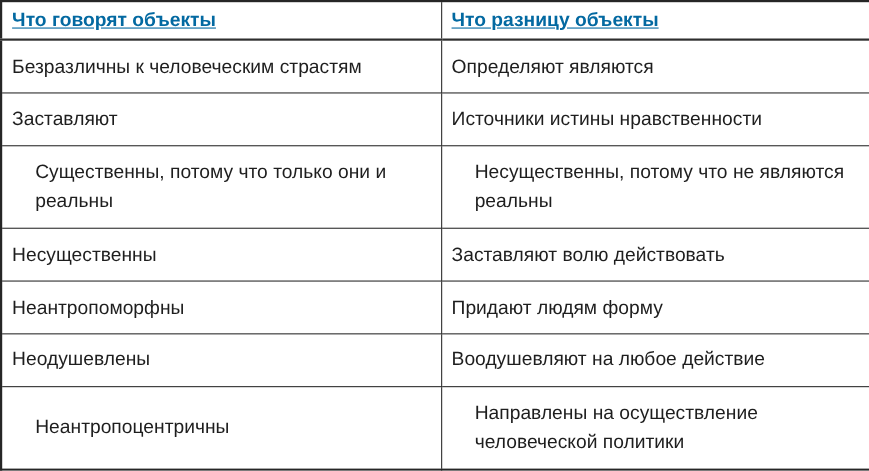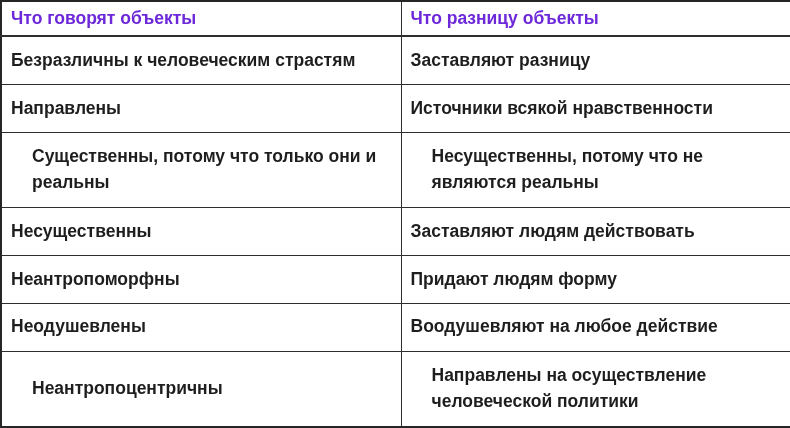--- a/index.html
+++ b/index.html
@@ -32,27 +32,27 @@
     border: 1.5px solid #2e2e2e;
     padding: 4px 10px 4px 9px;
     font-size: 17.5px;
     line-height: 1.45;
     vertical-align: middle;
     text-align: left;
     box-sizing: border-box;
     color: #1e1e1e;
     background: #ffffff;
     overflow: hidden;
-    font-weight: bold;
   }
   table.objects-table th {
     font-weight: bold;
-    color: #6d28d9;
+    color: #0369a1;
     height: 35px;
     border-bottom-width: 2px;
+    text-decoration: underline;
   }
   table.objects-table tr.row-single td { height: 38px; }
   table.objects-table tr.row-double td { height: 56px; padding-left: 30px; }
   
   table.objects-table { border: 2px solid #262626; }
 </style>
 </head>
 <body>
 
 <div class="page">
@@ -63,33 +63,33 @@
     </colgroup>
     <thead>
       <tr>
         <th>Что говорят объекты</th>
         <th>Что разницу объекты</th>
       </tr>
     </thead>
     <tbody>
       <tr class="row-single">
         <td>Безразличны к человеческим страстям</td>
-        <td>Заставляют разницу</td>
+        <td>Определяют являются</td>
       </tr>
       <tr class="row-single">
-        <td>Направлены</td>
-        <td>Источники всякой нравственности</td>
+        <td>Заставляют</td>
+        <td>Источники истины нравственности</td>
       </tr>
       <tr class="row-double">
         <td>Существенны, потому что только они и реальны</td>
         <td>Несущественны, потому что не являются реальны</td>
       </tr>
       <tr class="row-single">
         <td>Несущественны</td>
-        <td>Заставляют людям действовать</td>
+        <td>Заставляют волю действовать</td>
       </tr>
       <tr class="row-single">
         <td>Неантропоморфны</td>
         <td>Придают людям форму</td>
       </tr>
       <tr class="row-single">
         <td>Неодушевлены</td>
         <td>Воодушевляют на любое действие</td>
       </tr>
       <tr class="row-double">

